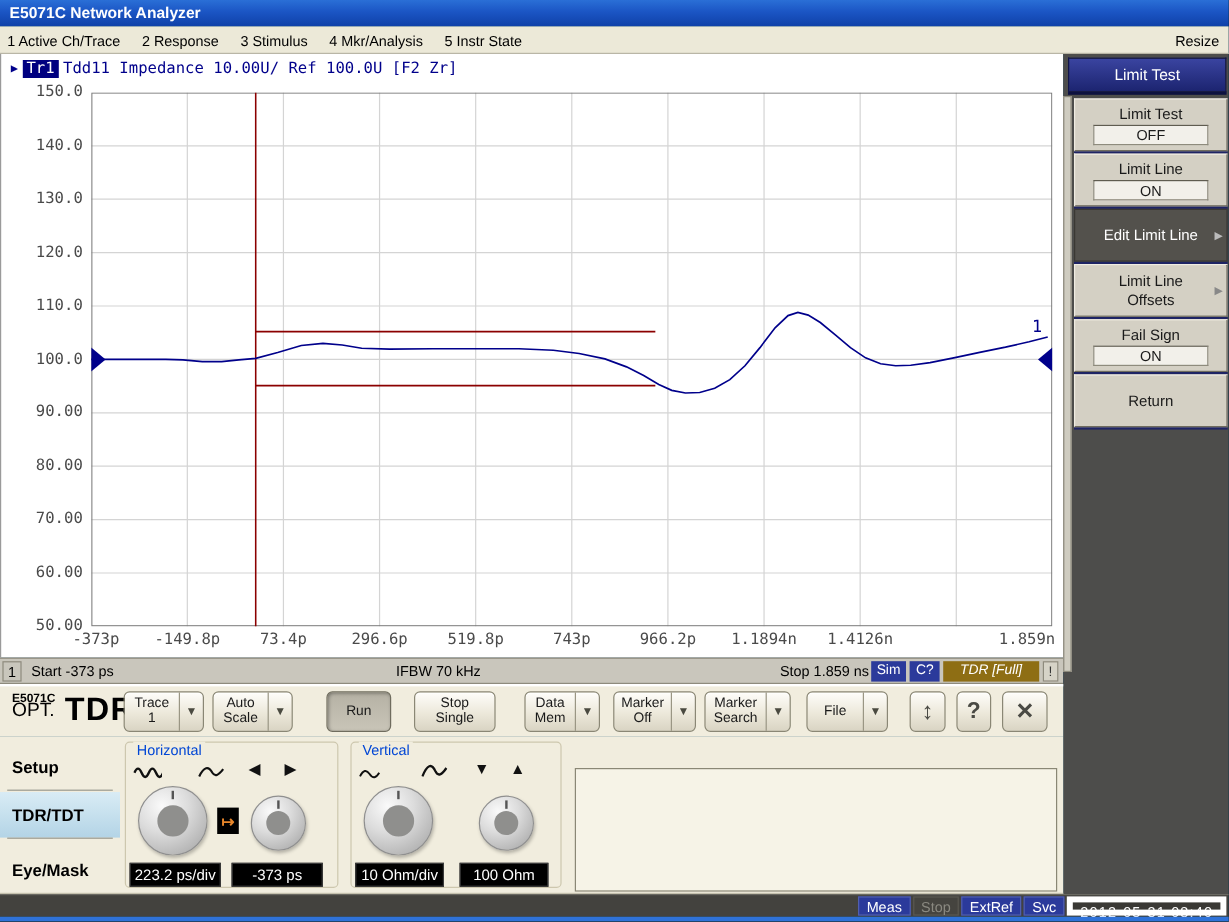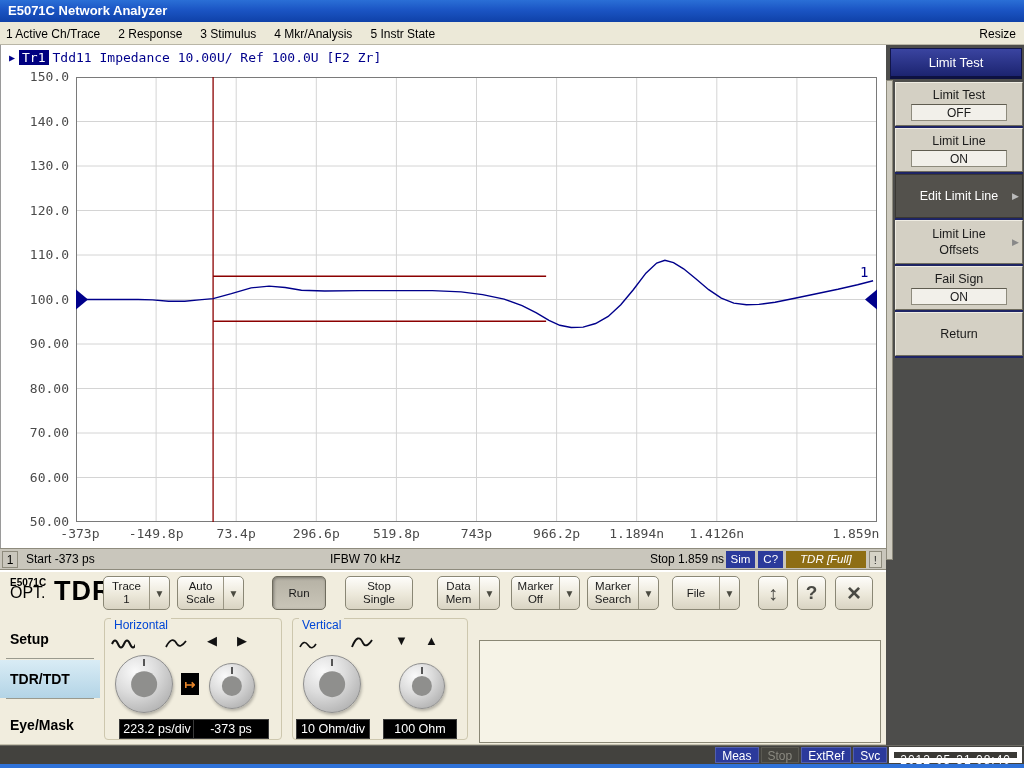--- a/index.html
+++ b/index.html
@@ -328,21 +328,21 @@
       </svg>
       <span class="kicon" style="left:102px; top:14px;">◀</span>
       <span class="kicon" style="left:132px; top:14px;">▶</span>
       <div class="knob" style="left:10px; top:36px; width:58px; height:58px;">
           <div class="tick"></div>
         </div>
       <div class="mapbox" style="left:76px; top:54px;">↦</div>
       <div class="knob" style="left:104px; top:44px; width:46px; height:46px;">
           <div class="tick"></div>
         </div>
-      <div class="kval" style="left:14px; width:76px;">223.2 ps/div</div>
+      <div class="kval" style="left:3px; width:76px;">223.2 ps/div</div>
       <div class="kval" style="left:88px; width:76px;">-373 ps</div>
     </div>
 
     <div class="group" style="left:292px; width:176px;">
       <div class="gtitle">Vertical</div>
       <svg class="kicon" style="left:6px; top:20px;" width="18" height="12">
         <path d="M1 8 Q5 0 9 6 T17 5" stroke="#111" fill="none" stroke-width="1.6"></path>
       </svg>
       <svg class="kicon" style="left:58px; top:16px;" width="22" height="16">
         <path d="M1 12 Q7 -3 12 8 Q15 14 21 5" stroke="#111" fill="none" stroke-width="1.9"></path>

